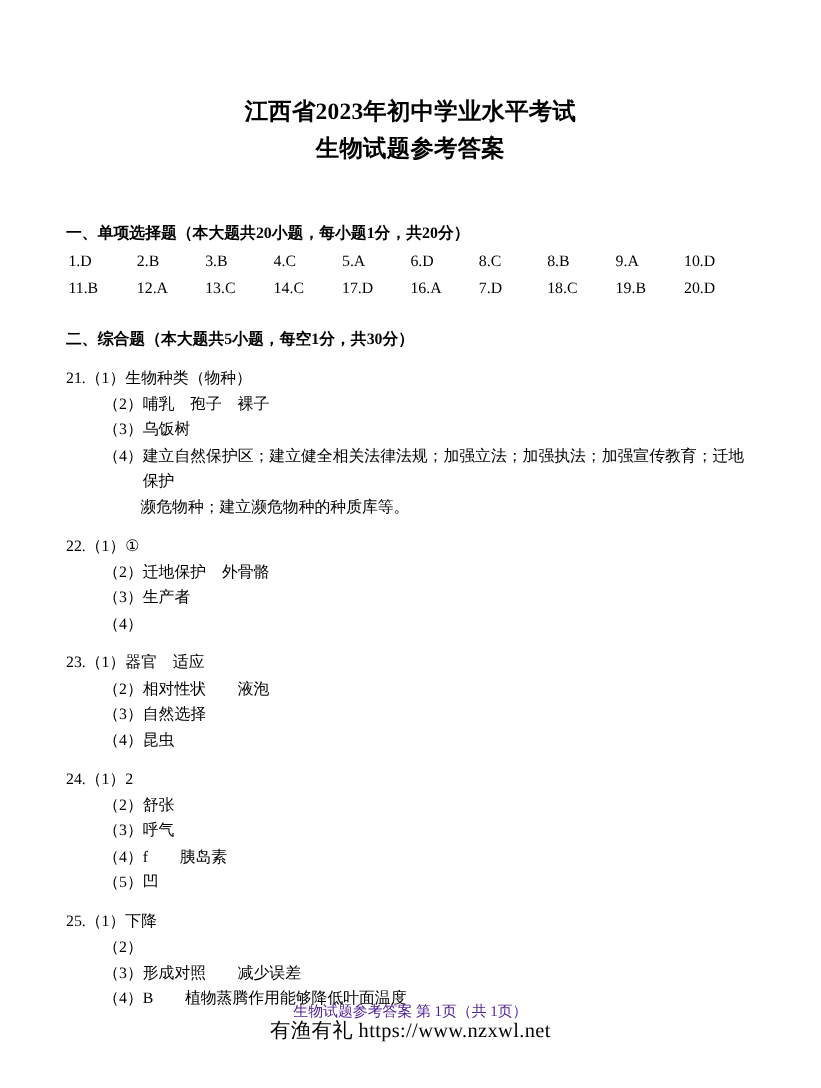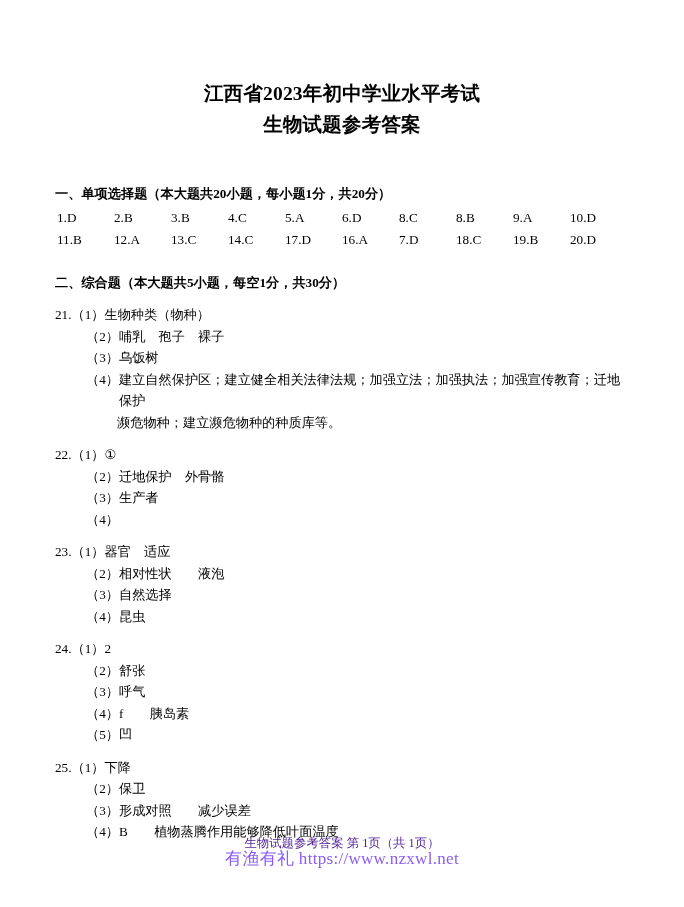--- a/index.html
+++ b/index.html
@@ -82,21 +82,21 @@
   .cont-line {
     padding-left: 62px;
   }
   .watermark {
     position: absolute;
     left: 0;
     top: 847px;
     width: 684px;
     text-align: center;
     font-size: 17px;
-    color: #8b5cf6;
+    color: #000000;
     font-family: "Liberation Serif", "DejaVu Serif", serif;
     letter-spacing: 0.3px;
   }
   .footer {
     position: absolute;
     left: 0;
     top: 835px;
     width: 684px;
     text-align: center;
     font-size: 12.4px;
@@ -230,21 +230,20 @@
     </div>
 
     <div class="q-block">
       <div class="q-line">
         <span class="q-num">25.</span>
         <span class="q-num">（1）</span>
         <span class="q-text">下降</span>
       </div>
       <div class="sub-line">
         <span class="sub-label">（2）</span>
-        <span class="sub-text">保卫</span>
       </div>
       <div class="sub-line">
         <span class="sub-label">（3）</span>
         <span class="sub-text">形成对照　　减少误差</span>
       </div>
       <div class="sub-line">
         <span class="sub-label">（4）</span>
         <span class="sub-text">B　　植物蒸腾作用能够降低叶面温度</span>
       </div>
     </div>

